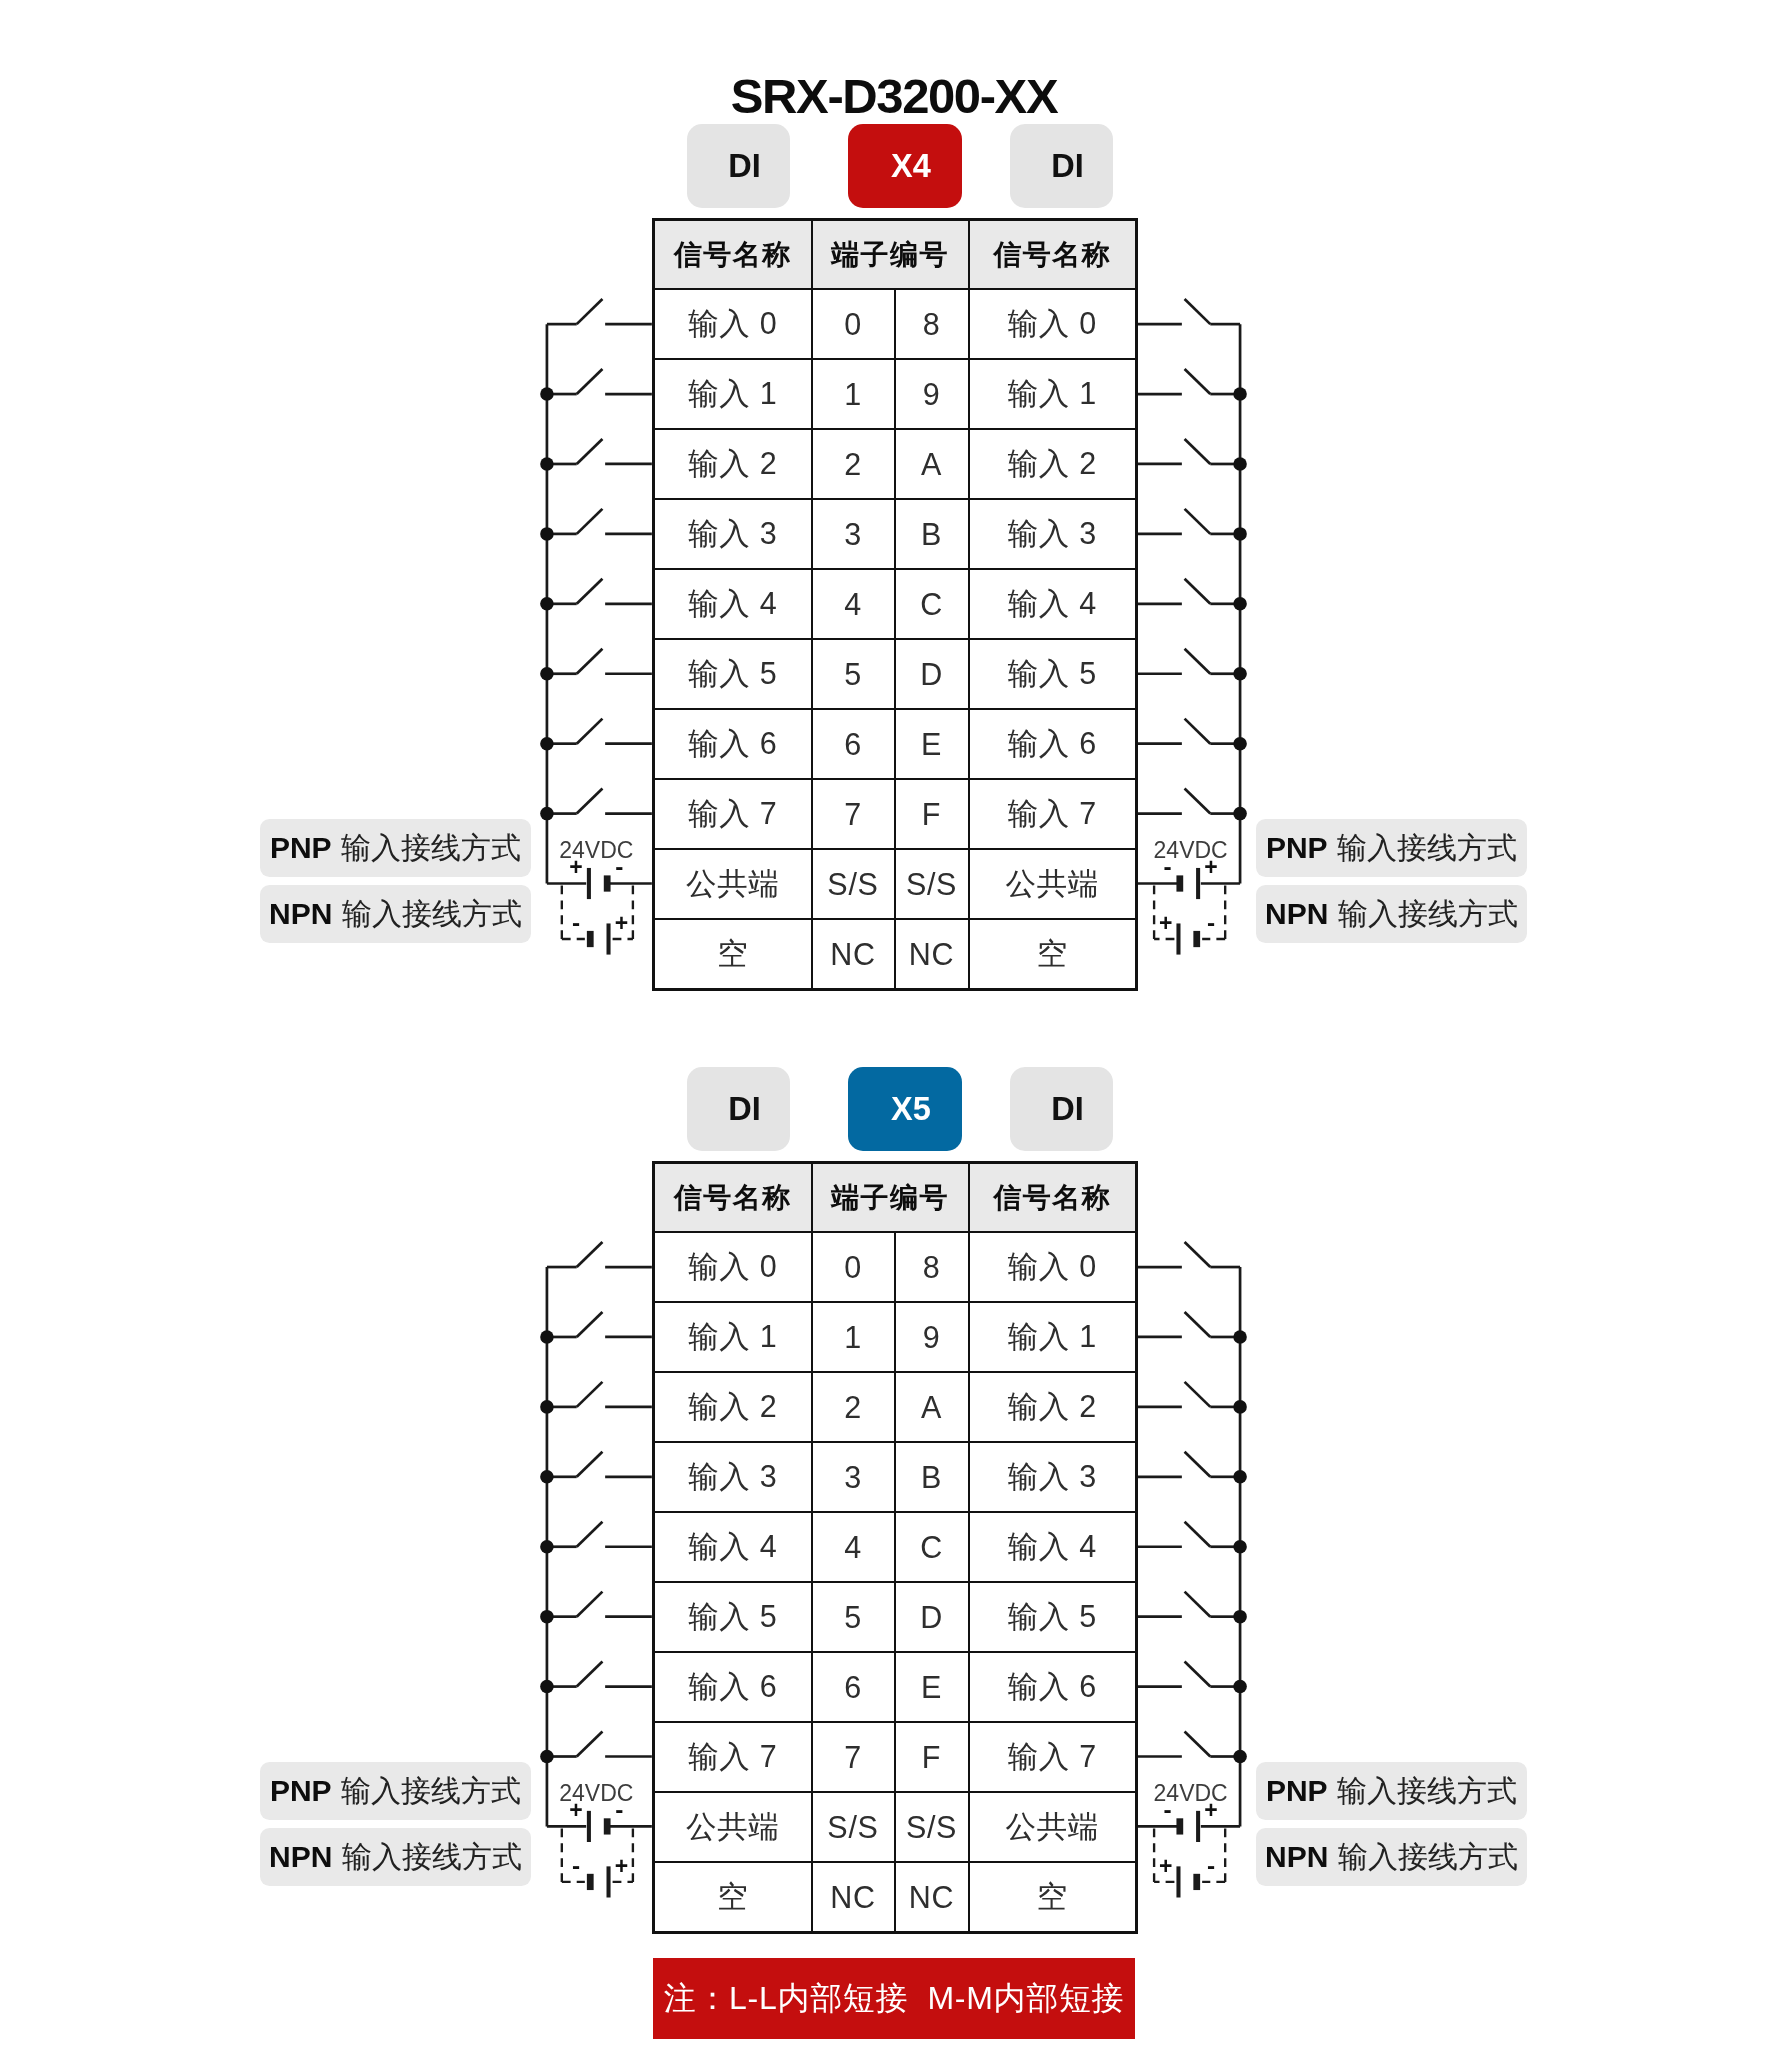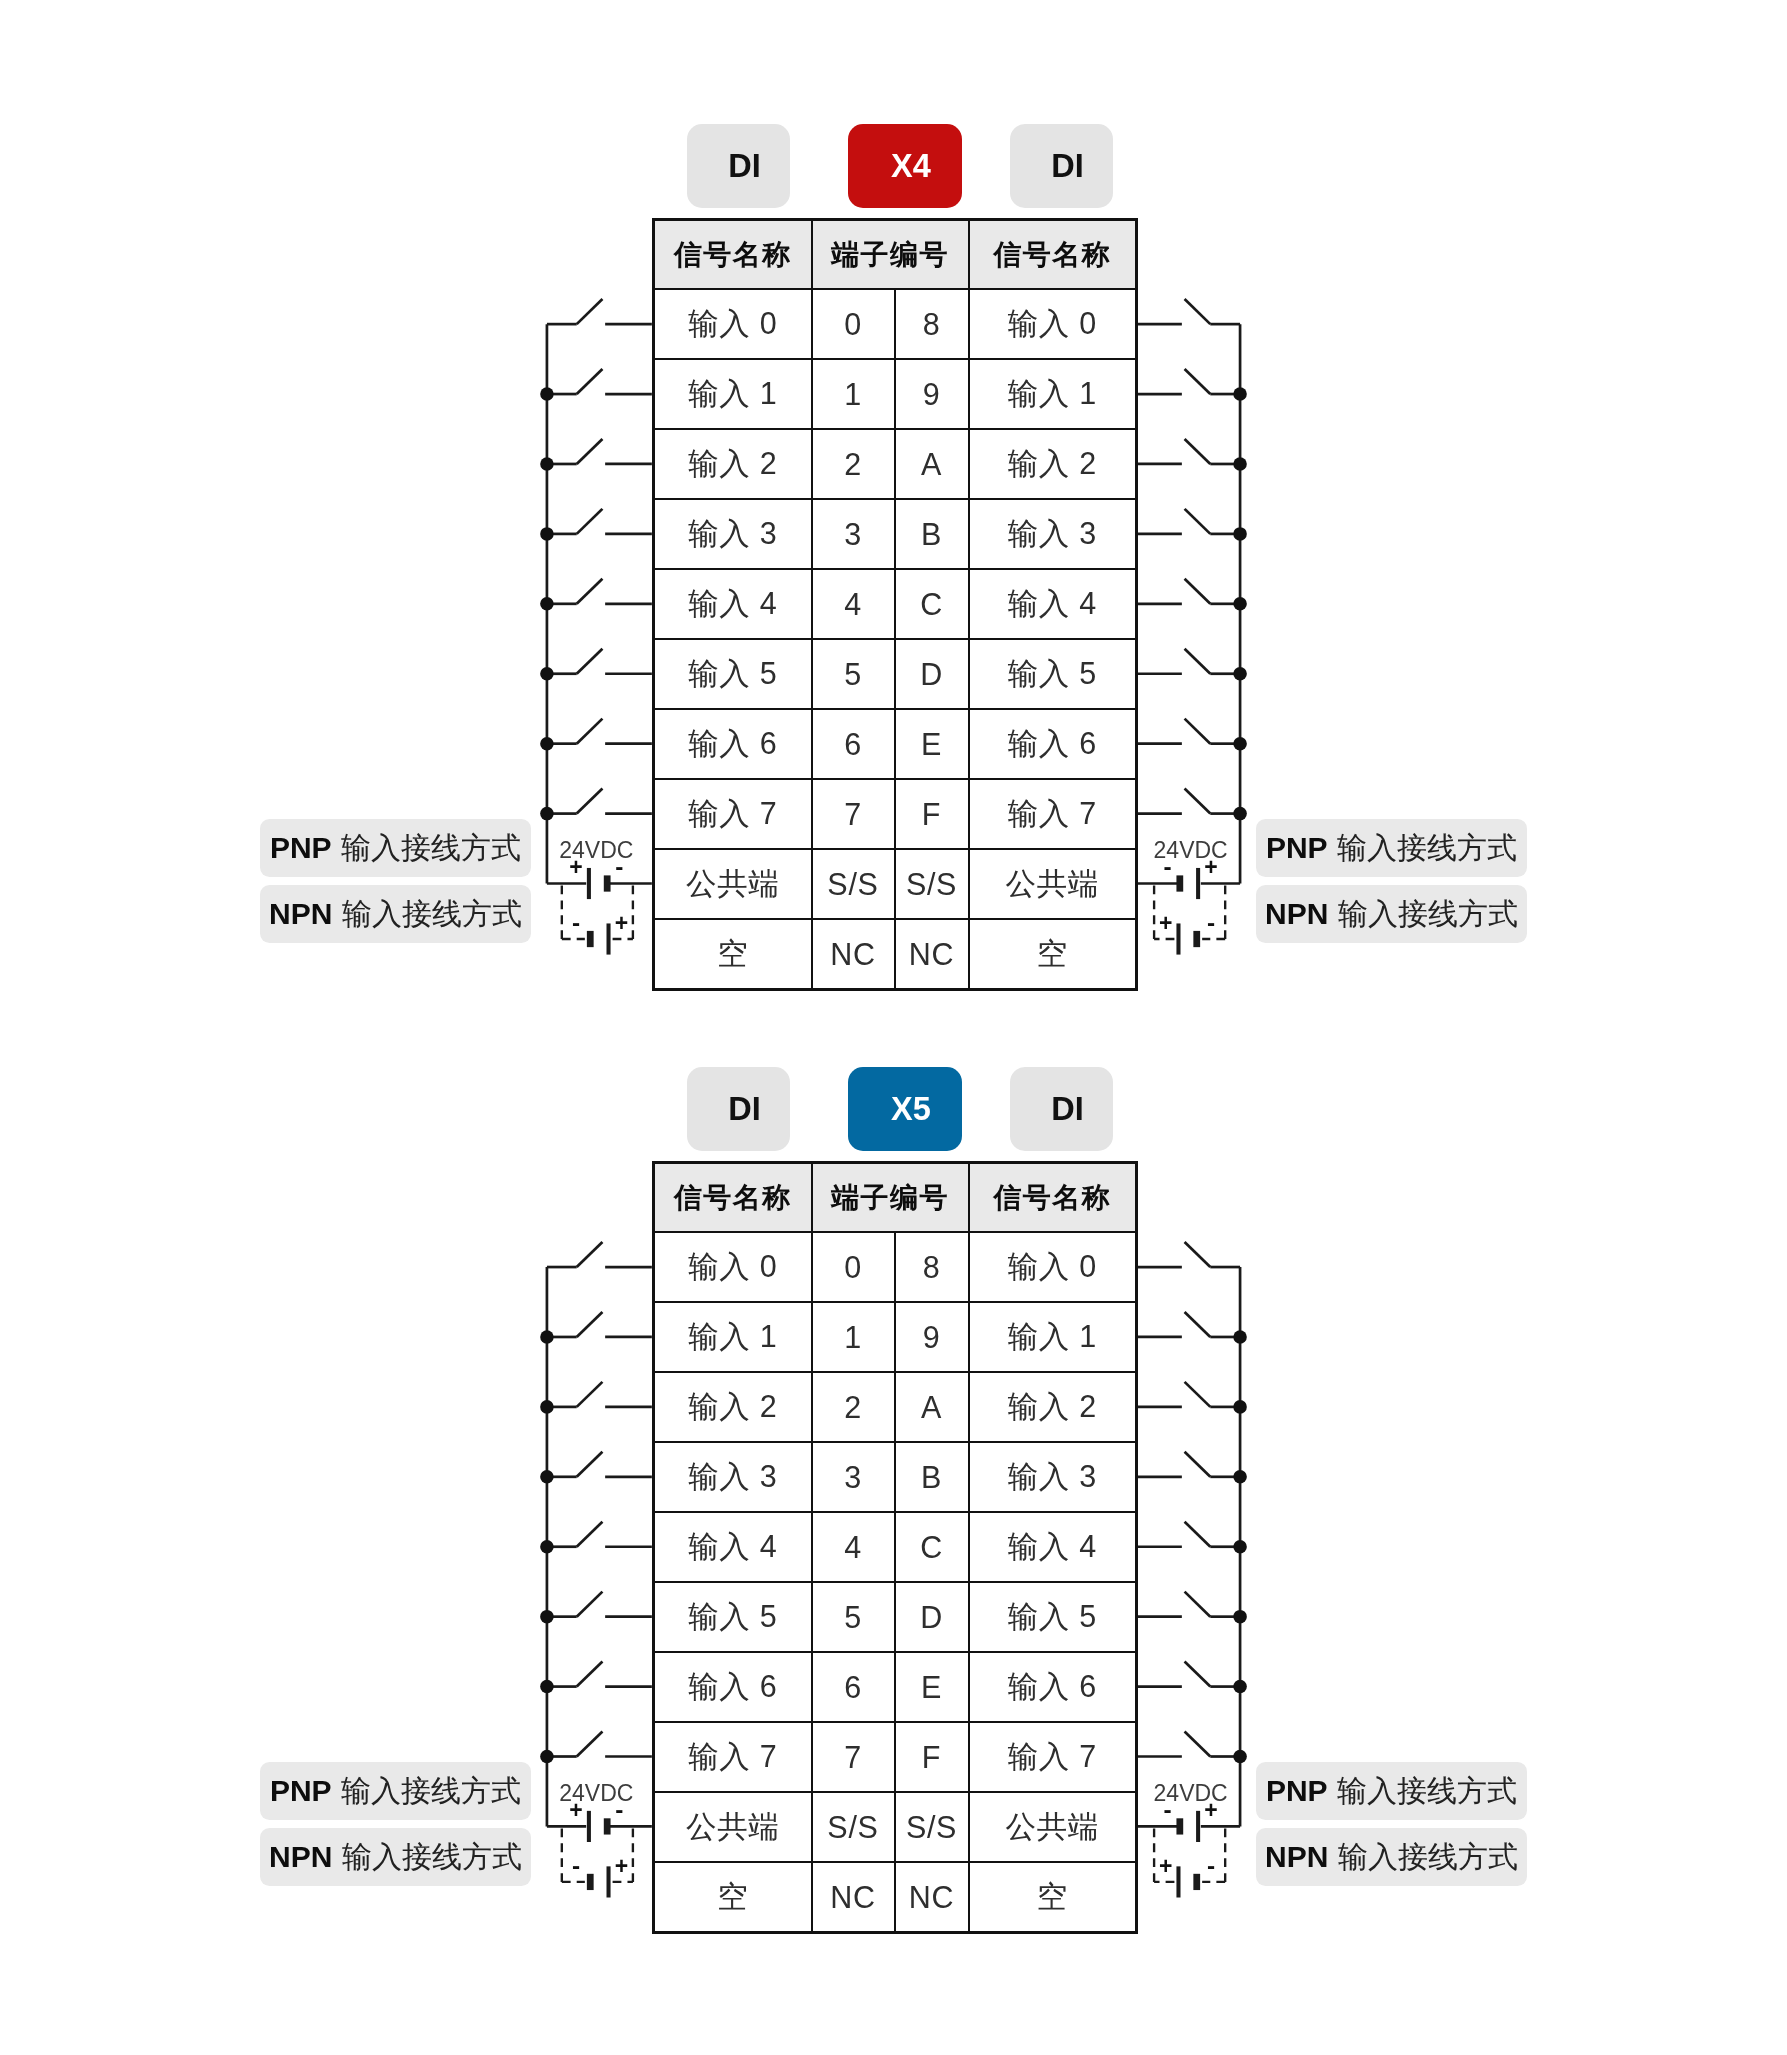--- a/index.html
+++ b/index.html
@@ -252,20 +252,21 @@
       <line x1="1735" y1="2780.05" x2="1705" y2="2780.05" stroke="#1a1a1a" stroke-width="3.5" stroke-linecap="butt" stroke-dasharray="13 9"></line>
       <line x1="1768" y1="2768.05" x2="1768" y2="2792.05" stroke="#1a1a1a" stroke-width="10" stroke-linecap="butt"></line>
       <line x1="1741" y1="2757.05" x2="1741" y2="2803.05" stroke="#1a1a1a" stroke-width="6" stroke-linecap="butt"></line>
       <text x="1789" y="2768.05" text-anchor="middle" font-size="36" font-family="Liberation Sans, DejaVu Sans, sans-serif" font-weight="bold" fill="#111111">-</text>
       <text x="1722" y="2768.05" text-anchor="middle" font-size="34" font-family="Liberation Sans, DejaVu Sans, sans-serif" font-weight="bold" fill="#111111">+</text>
     </g>
   </svg>
 
 <div class="layer">
 
+  <div class="page-title">SRX-D3200-XX</div>
 
   <section class="section" style="top:0px;">
     <div class="badge gray di-left">DI</div>
     <div class="badge red connector" style="background: rgb(196, 14, 14);">X4</div>
     <div class="badge gray di-right">DI</div>
 
     <table class="terminal-table">
       <colgroup>
           <col style="width:158px">
           <col style="width:83px">
@@ -455,14 +456,17 @@
     <div class="io-badge pos-right" style="top:819px;">
         <b>PNP</b>
         <span>输入接线方式</span>
       </div>
     <div class="io-badge pos-right" style="top:885px;">
         <b>NPN</b>
         <span>输入接线方式</span>
       </div>
   </section>
 
+  <div class="note-banner" style="background: rgb(196, 14, 14);">
+    <span>注：L-L内部短接  M-M内部短接</span>
+  </div>
 </div>
 
 
 </body></html>

